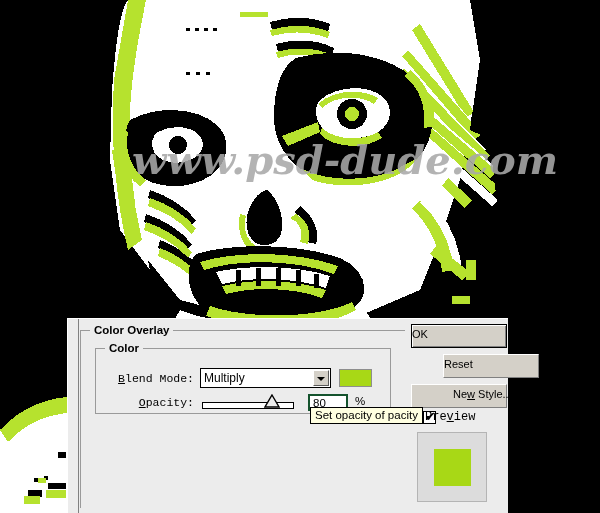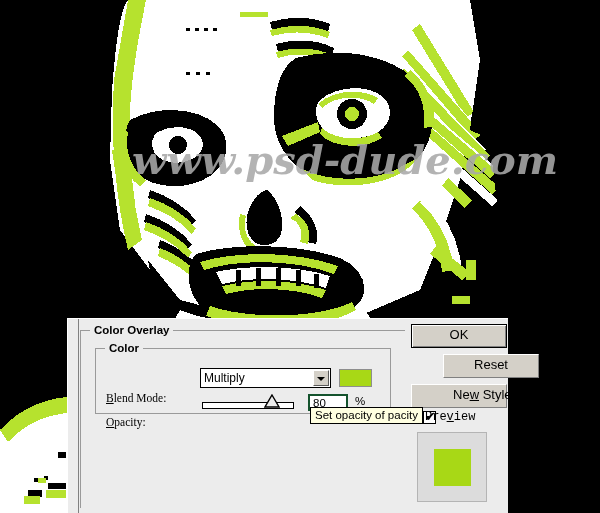--- a/index.html
+++ b/index.html
@@ -106,24 +106,24 @@
   #grp-color {
     left: 14px;
     top: 17px;
     width: 296px;
     height: 66px;
   }
 
   .field-label {
     position: absolute;
     font-size: 11.5px;
-    font-family: Liberation Serif, serif;
-    color: #000000;
-    white-space: nowrap;
-    margin-top: 20px;
+    font-family: Liberation Mono, monospace;
+    color: #000000;
+    white-space: nowrap;
+    text-align: right;
   }
   .ul { text-decoration: underline; }
 
   
   #blend-label { left: 10px; top: 23px; width: 88px; }
   #blend-combo {
     position: absolute;
     left: 104px;
     top: 19px;
     width: 131px;
@@ -221,24 +221,23 @@
   .dlg-button {
     position: absolute;
     width: 96px;
     height: 24px;
     background: #d4d0c8;
     border-top: 1px solid #ffffff;
     border-left: 1px solid #ffffff;
     border-right: 1px solid #808080;
     border-bottom: 1px solid #808080;
     box-sizing: border-box;
-    font-size: 13px;
-    font-family: "Liberation Sans", sans-serif;
-    color: #000000;
-    text-align: center;
+    font-size: 11px;
+    font-family: "Liberation Sans", sans-serif;
+    color: #000000;
     line-height: 19px;
     cursor: default;
     white-space: nowrap;
   }
   #btn-ok {
     left: 343px;
     top: 5px;
     border: 1px solid #000000;
     outline: none;
     background: #d4d0c8;

